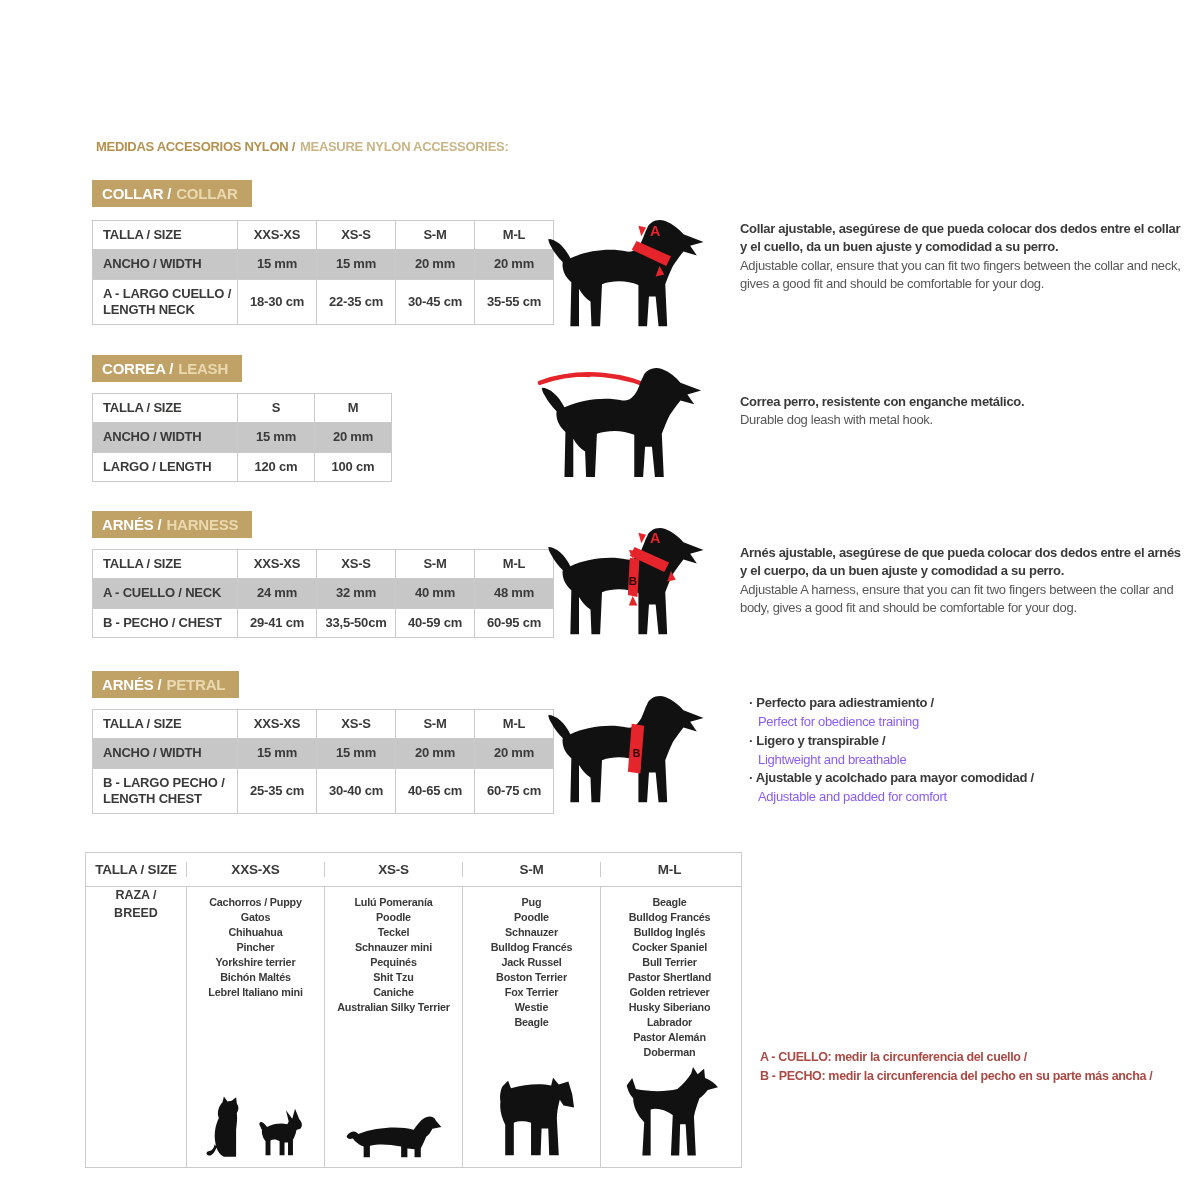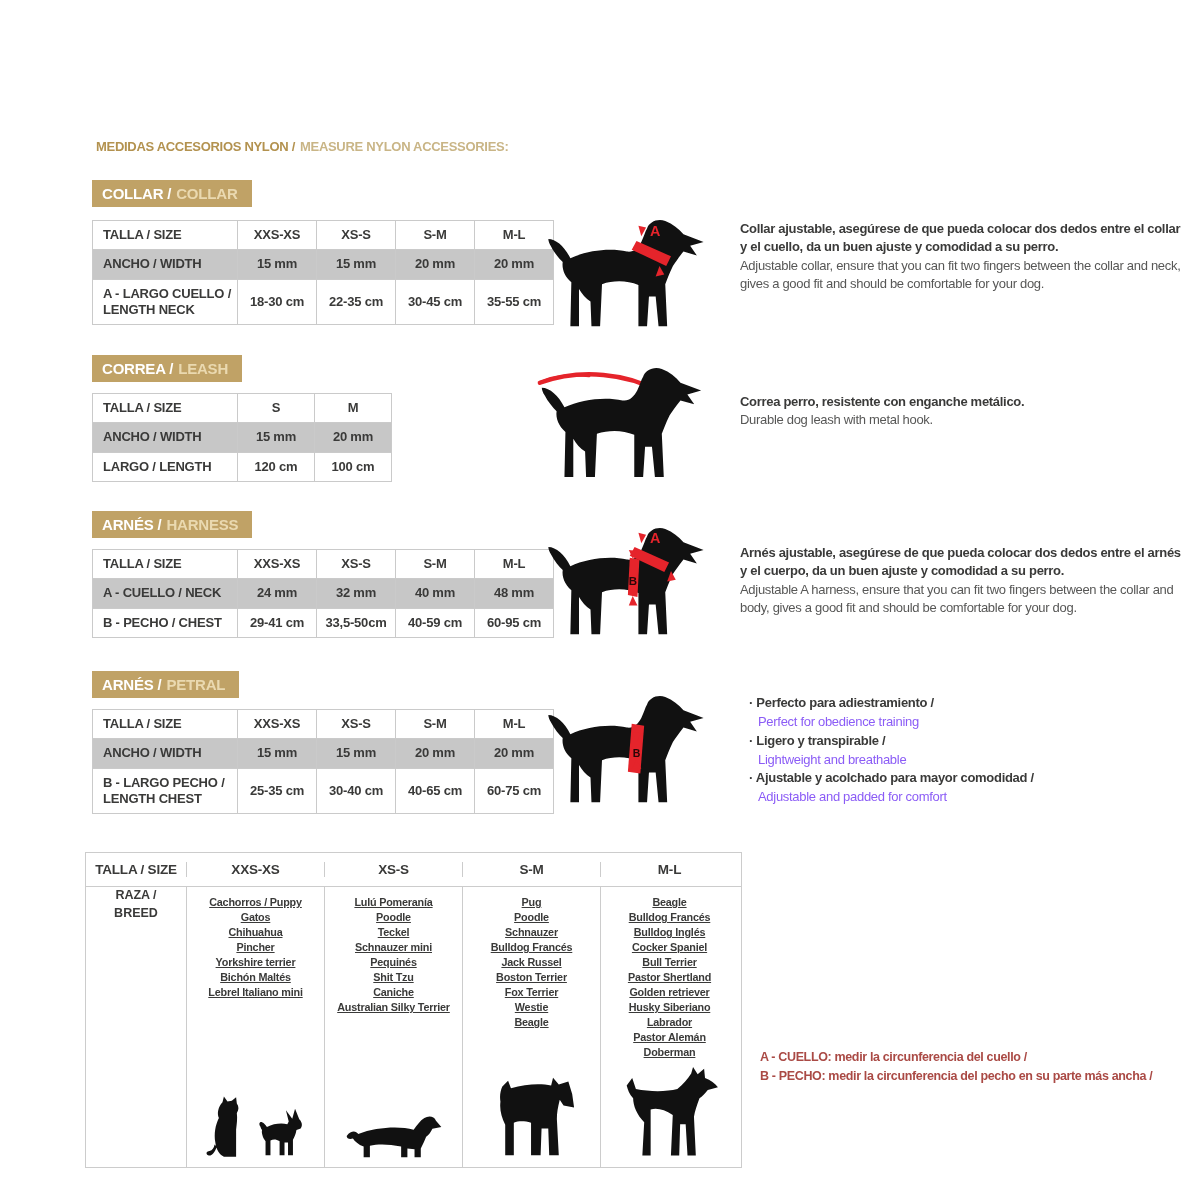--- a/index.html
+++ b/index.html
@@ -51,21 +51,21 @@
   .bt-cell{box-sizing:border-box;}
   .bt-label{width:100px;text-align:center;}
   .bt-col{width:138px;border-left:1.6px solid #cccccc;text-align:center;}
   .bt-h{font-weight:bold;font-size:13.5px;letter-spacing:-0.2px;}
   .bt-body{min-height:280px;align-items:stretch;}
   .bt-body .bt-col{display:flex;flex-direction:column;align-items:center;padding-top:8px;}
   .bt-rowlabel{display:flex;align-items:flex-start;justify-content:center;}
   .bt-rowlabel span{display:inline-block;width:64px;text-align:center;
       font-weight:bold;font-size:12.5px;line-height:1.4;}
   .breed{font-size:10.8px;font-weight:bold;color:#3a3a39;line-height:15px;
-         white-space:nowrap;letter-spacing:-0.2px;text-decoration:underline;}
+         white-space:nowrap;letter-spacing:-0.2px;}
   .sils{margin-top:auto;display:flex;align-items:flex-end;justify-content:center;
         gap:5px;padding-bottom:6px;width:100%;}
 
   
   .notes{left:760px;top:1048px;width:440px;font-size:12.5px;letter-spacing:-0.35px;
          line-height:1.55;color:#aa4a45;}
   .note-es{font-weight:bold;white-space:nowrap;}
   .note-en{margin-left:23px;white-space:nowrap;}
 
   .dog{fill:#111111;}

